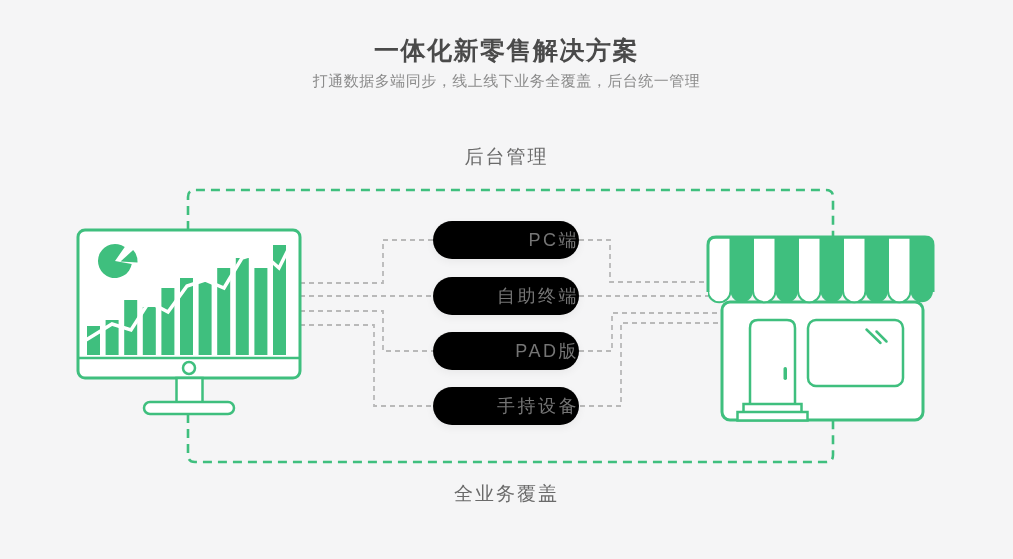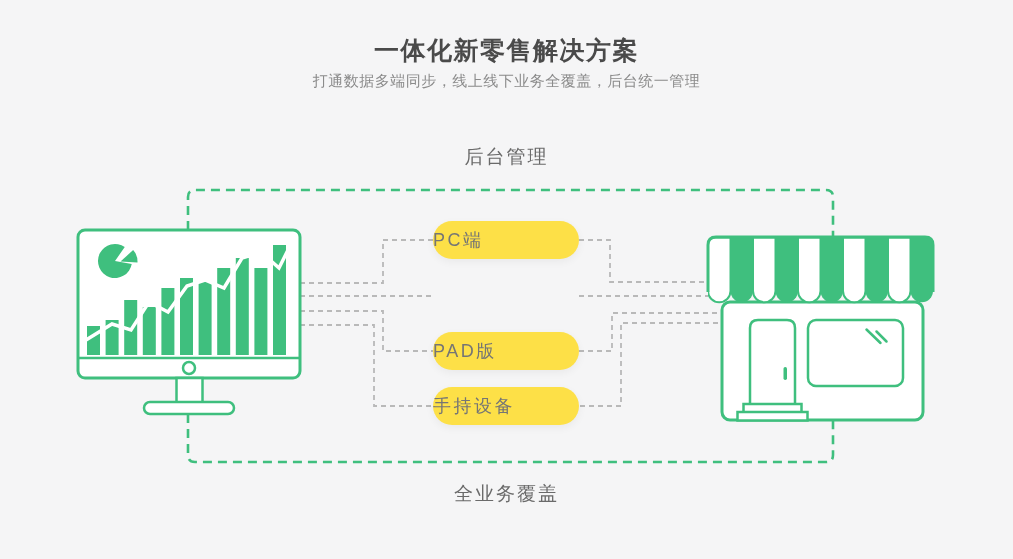--- a/index.html
+++ b/index.html
@@ -33,23 +33,23 @@
   .label-bottom{top:481px;}
   .diagram-svg{position:absolute;top:0;left:0;}
   .gs{stroke:var(--accent-green);}
   .gf{fill:var(--accent-green);}
   .wf{fill:#ffffff;}
   .nf{fill:none;}
   .green-dash{stroke:var(--accent-green);stroke-width:2.6;fill:none;stroke-dasharray:9 6;}
   .gray-dash{stroke:var(--connector-gray);stroke-width:1.8;fill:none;stroke-dasharray:5 4;}
   .pill{
     position:absolute;left:433px;width:146px;height:38px;
-    background:#fde047;border-radius:19px;
+    background:#000000;border-radius:19px;
     box-shadow:0 3px 8px rgba(0,0,0,.05);
-    display:flex;align-items:center;justify-content:flex-start;
+    display:flex;align-items:center;justify-content:flex-end;
   }
   .pill-label{
     font-size:18px;color:var(--pill-text);letter-spacing:2.5px;
   }
 </style>
 </head>
 <body>
 
 <div class="stage">
 
@@ -133,20 +133,23 @@
           <path class="gf" d="M910.5,237.5 V291 A11.25,11.25 0 0 0 933,291 V237.5 Z"></path>
         </g>
         <path class="nf gs" stroke-width="3" d="M708,292 V245 Q708,237 716,237 H925 Q933,237 933,245 V292"></path>
       </g>
     </g>
   </svg>
 
   <div class="pill" style="top:221px">
     <span class="pill-label">PC端</span>
   </div>
+  <div class="pill" style="top:277px">
+    <span class="pill-label">自助终端</span>
+  </div>
   <div class="pill" style="top:387px">
     <span class="pill-label">手持设备</span>
   </div>
   <div class="pill" style="top:332px">
     <span class="pill-label">PAD版</span>
   </div>
 
 </div>
 
 </body></html>

